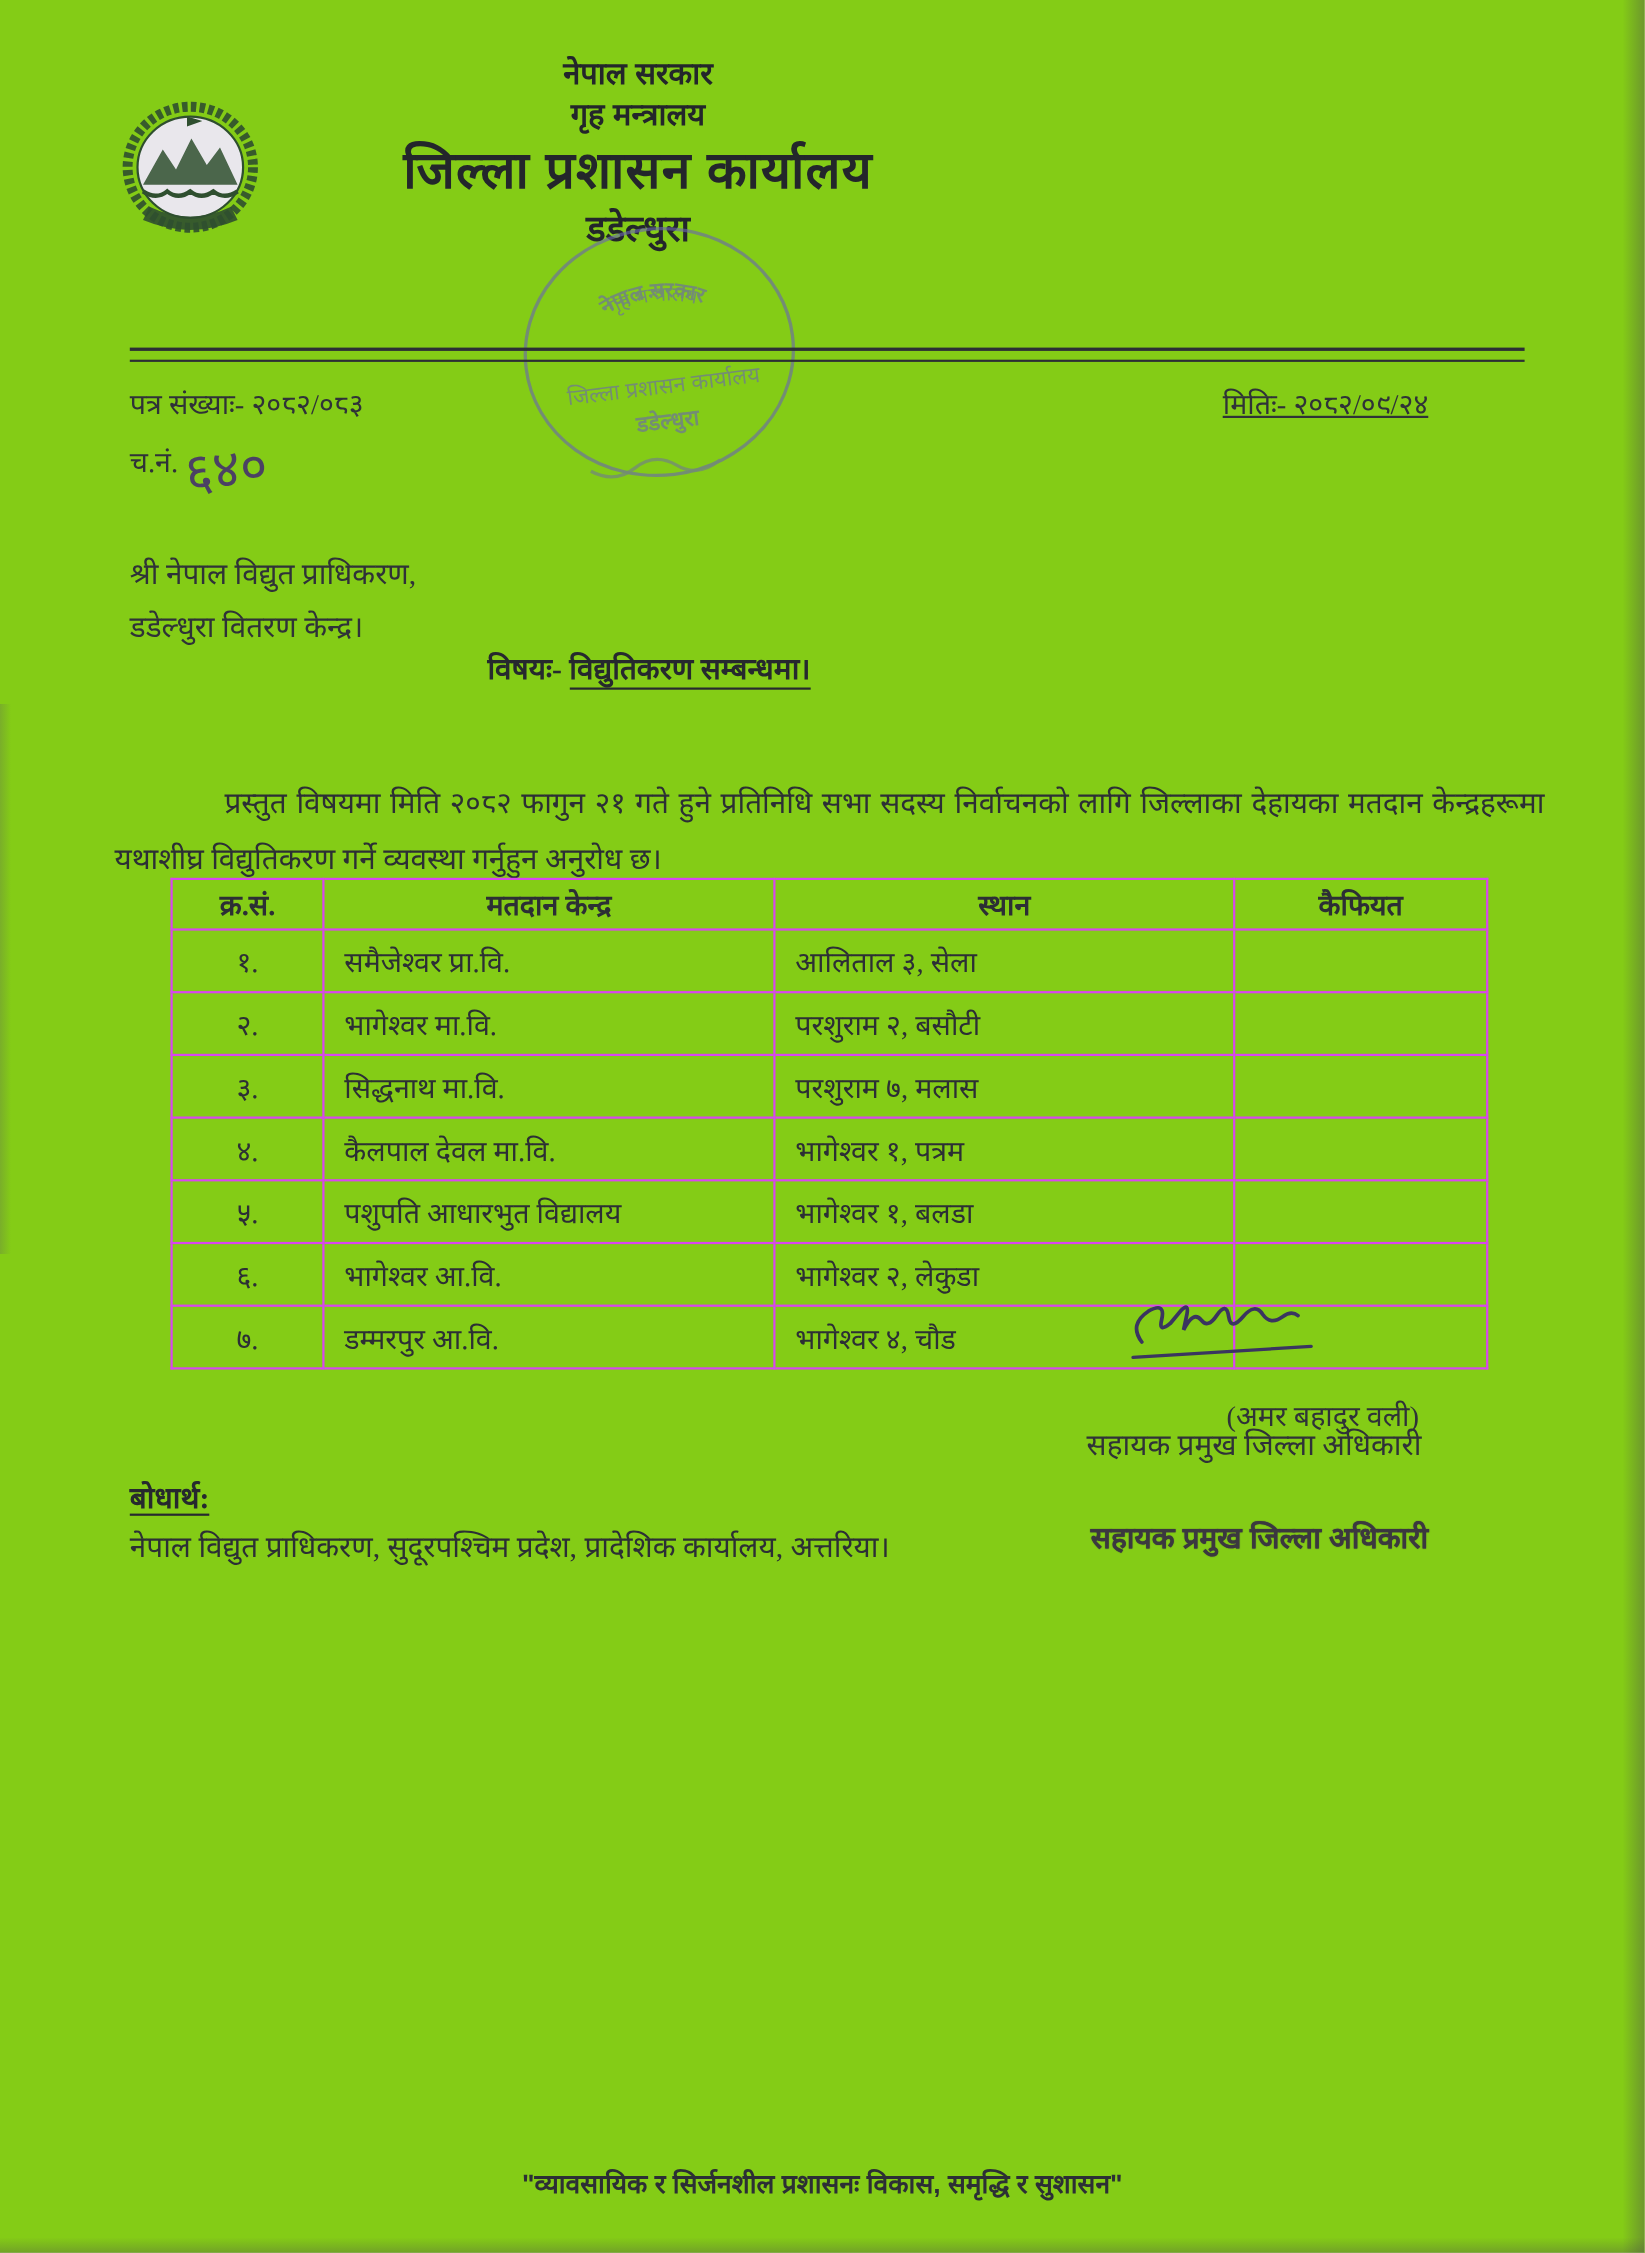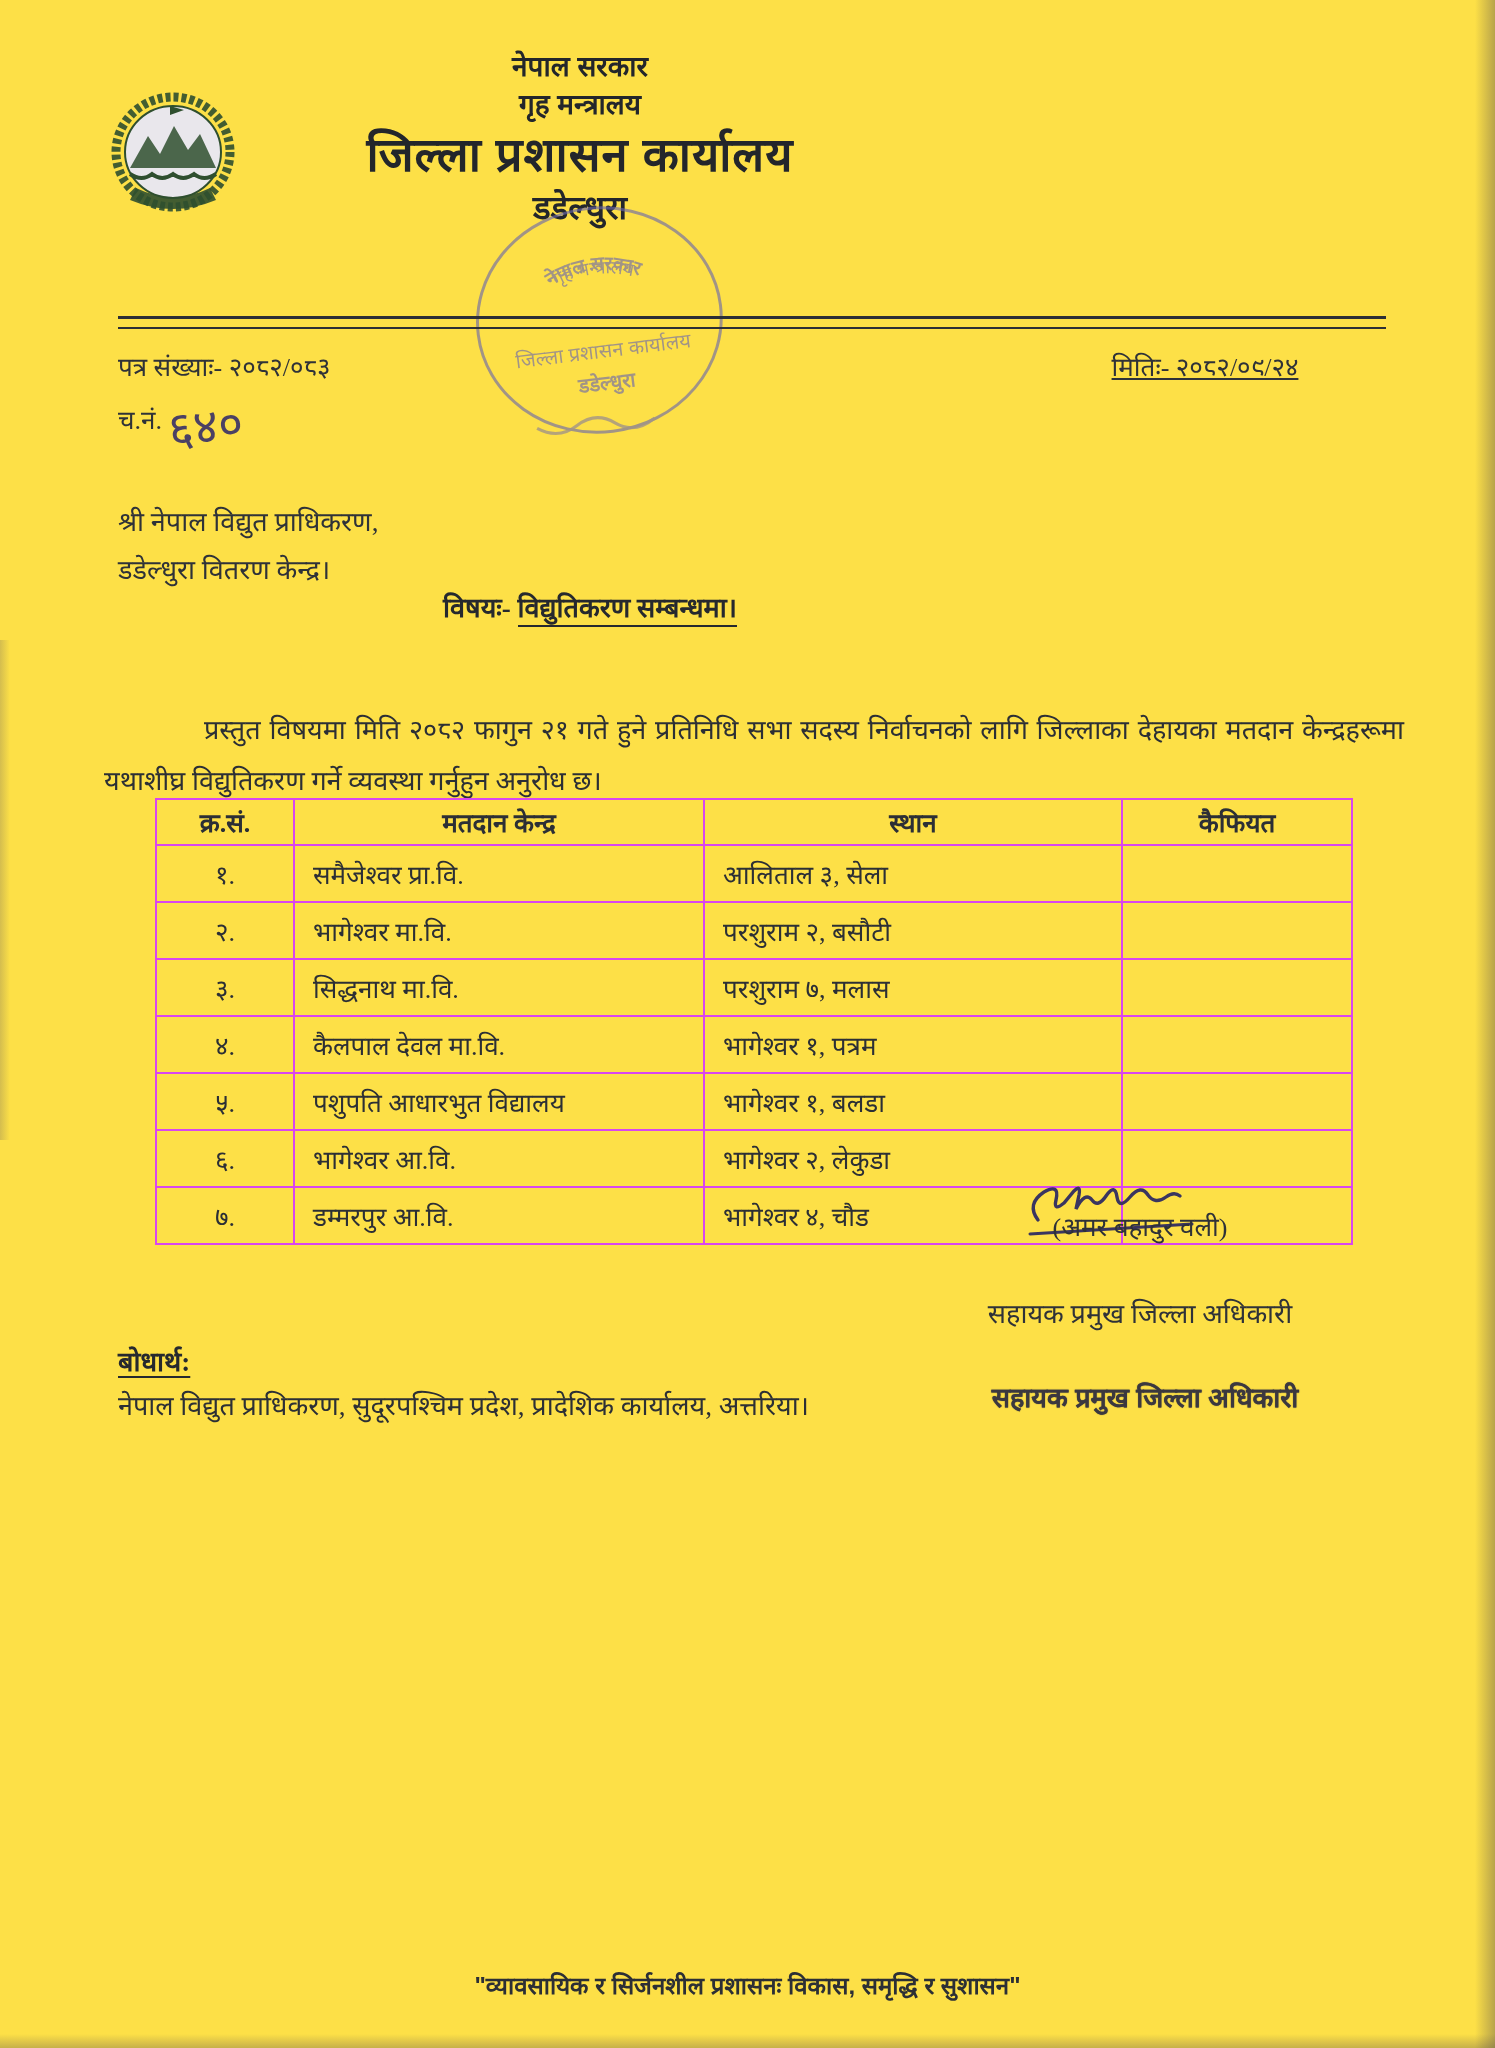--- a/index.html
+++ b/index.html
@@ -4,21 +4,21 @@
 <style>
   html,body{margin:0;padding:0;}
   body{
     width:1495px;height:2048px;
     background:#b3b0b8;
     font-family:"Liberation Serif","DejaVu Serif",serif;
     position:relative;overflow:hidden;
   }
   .paper{
     position:absolute;left:0;top:0;width:1495px;height:2048px;
-    background:#fde047;
+    background:#84cc16;
     color:#33363c;
   }
   .scan-edge-right{position:absolute;right:0;top:0;width:20px;height:100%;
     background:linear-gradient(to right, rgba(70,65,80,0) 0%, rgba(70,65,80,.38) 100%);}
   .scan-edge-bottom{position:absolute;left:0;bottom:0;width:100%;height:14px;
     background:linear-gradient(to bottom, rgba(70,65,80,0) 0%, rgba(70,65,80,.30) 100%);}
   .scan-fold{position:absolute;left:0;top:640px;width:10px;height:500px;
     background:linear-gradient(to right, rgba(90,85,100,.25), rgba(90,85,100,0));}
 
   .abs{position:absolute;}
@@ -62,21 +62,21 @@
   table.poll th{font-weight:700;height:44px;text-align:center;}
   .col-sn{width:100px;text-align:center;}
   .col-center{width:372px;text-align:left;}
   .col-place{width:380px;text-align:left;padding-left:22px;}
   .col-remark{width:192px;}
 
   .stamp-wrap{left:455px;top:180px;width:290px;height:290px;opacity:.62;
     transform:rotate(-7deg);}
   .sig-wrap{left:1020px;top:1178px;width:210px;height:70px;}
 
-  .sig-name{left:990px;top:1208px;width:300px;text-align:center;font-size:26px;color:#2f3238;}
+  .sig-name{left:990px;top:1268px;width:300px;text-align:right;font-size:26px;color:#2f3238;}
   .sig-title{left:930px;top:1294px;width:420px;text-align:center;font-size:27px;color:#2f3238;}
 
   .cc-label{left:118px;top:1342px;font-size:27px;font-weight:700;color:#26292e;
     text-decoration:underline;text-underline-offset:5px;}
   .cc-line{left:118px;top:1386px;font-size:27px;color:#2c2f35;}
   .cc-stamp-title{left:930px;top:1378px;width:430px;text-align:center;font-size:27px;
     font-weight:700;color:#3b383f;font-family:"Liberation Sans","DejaVu Sans",sans-serif;
     text-shadow:0 0 1px #3b383f;}
 
   .footer{left:0;top:1968px;width:1495px;text-align:center;font-size:24px;

